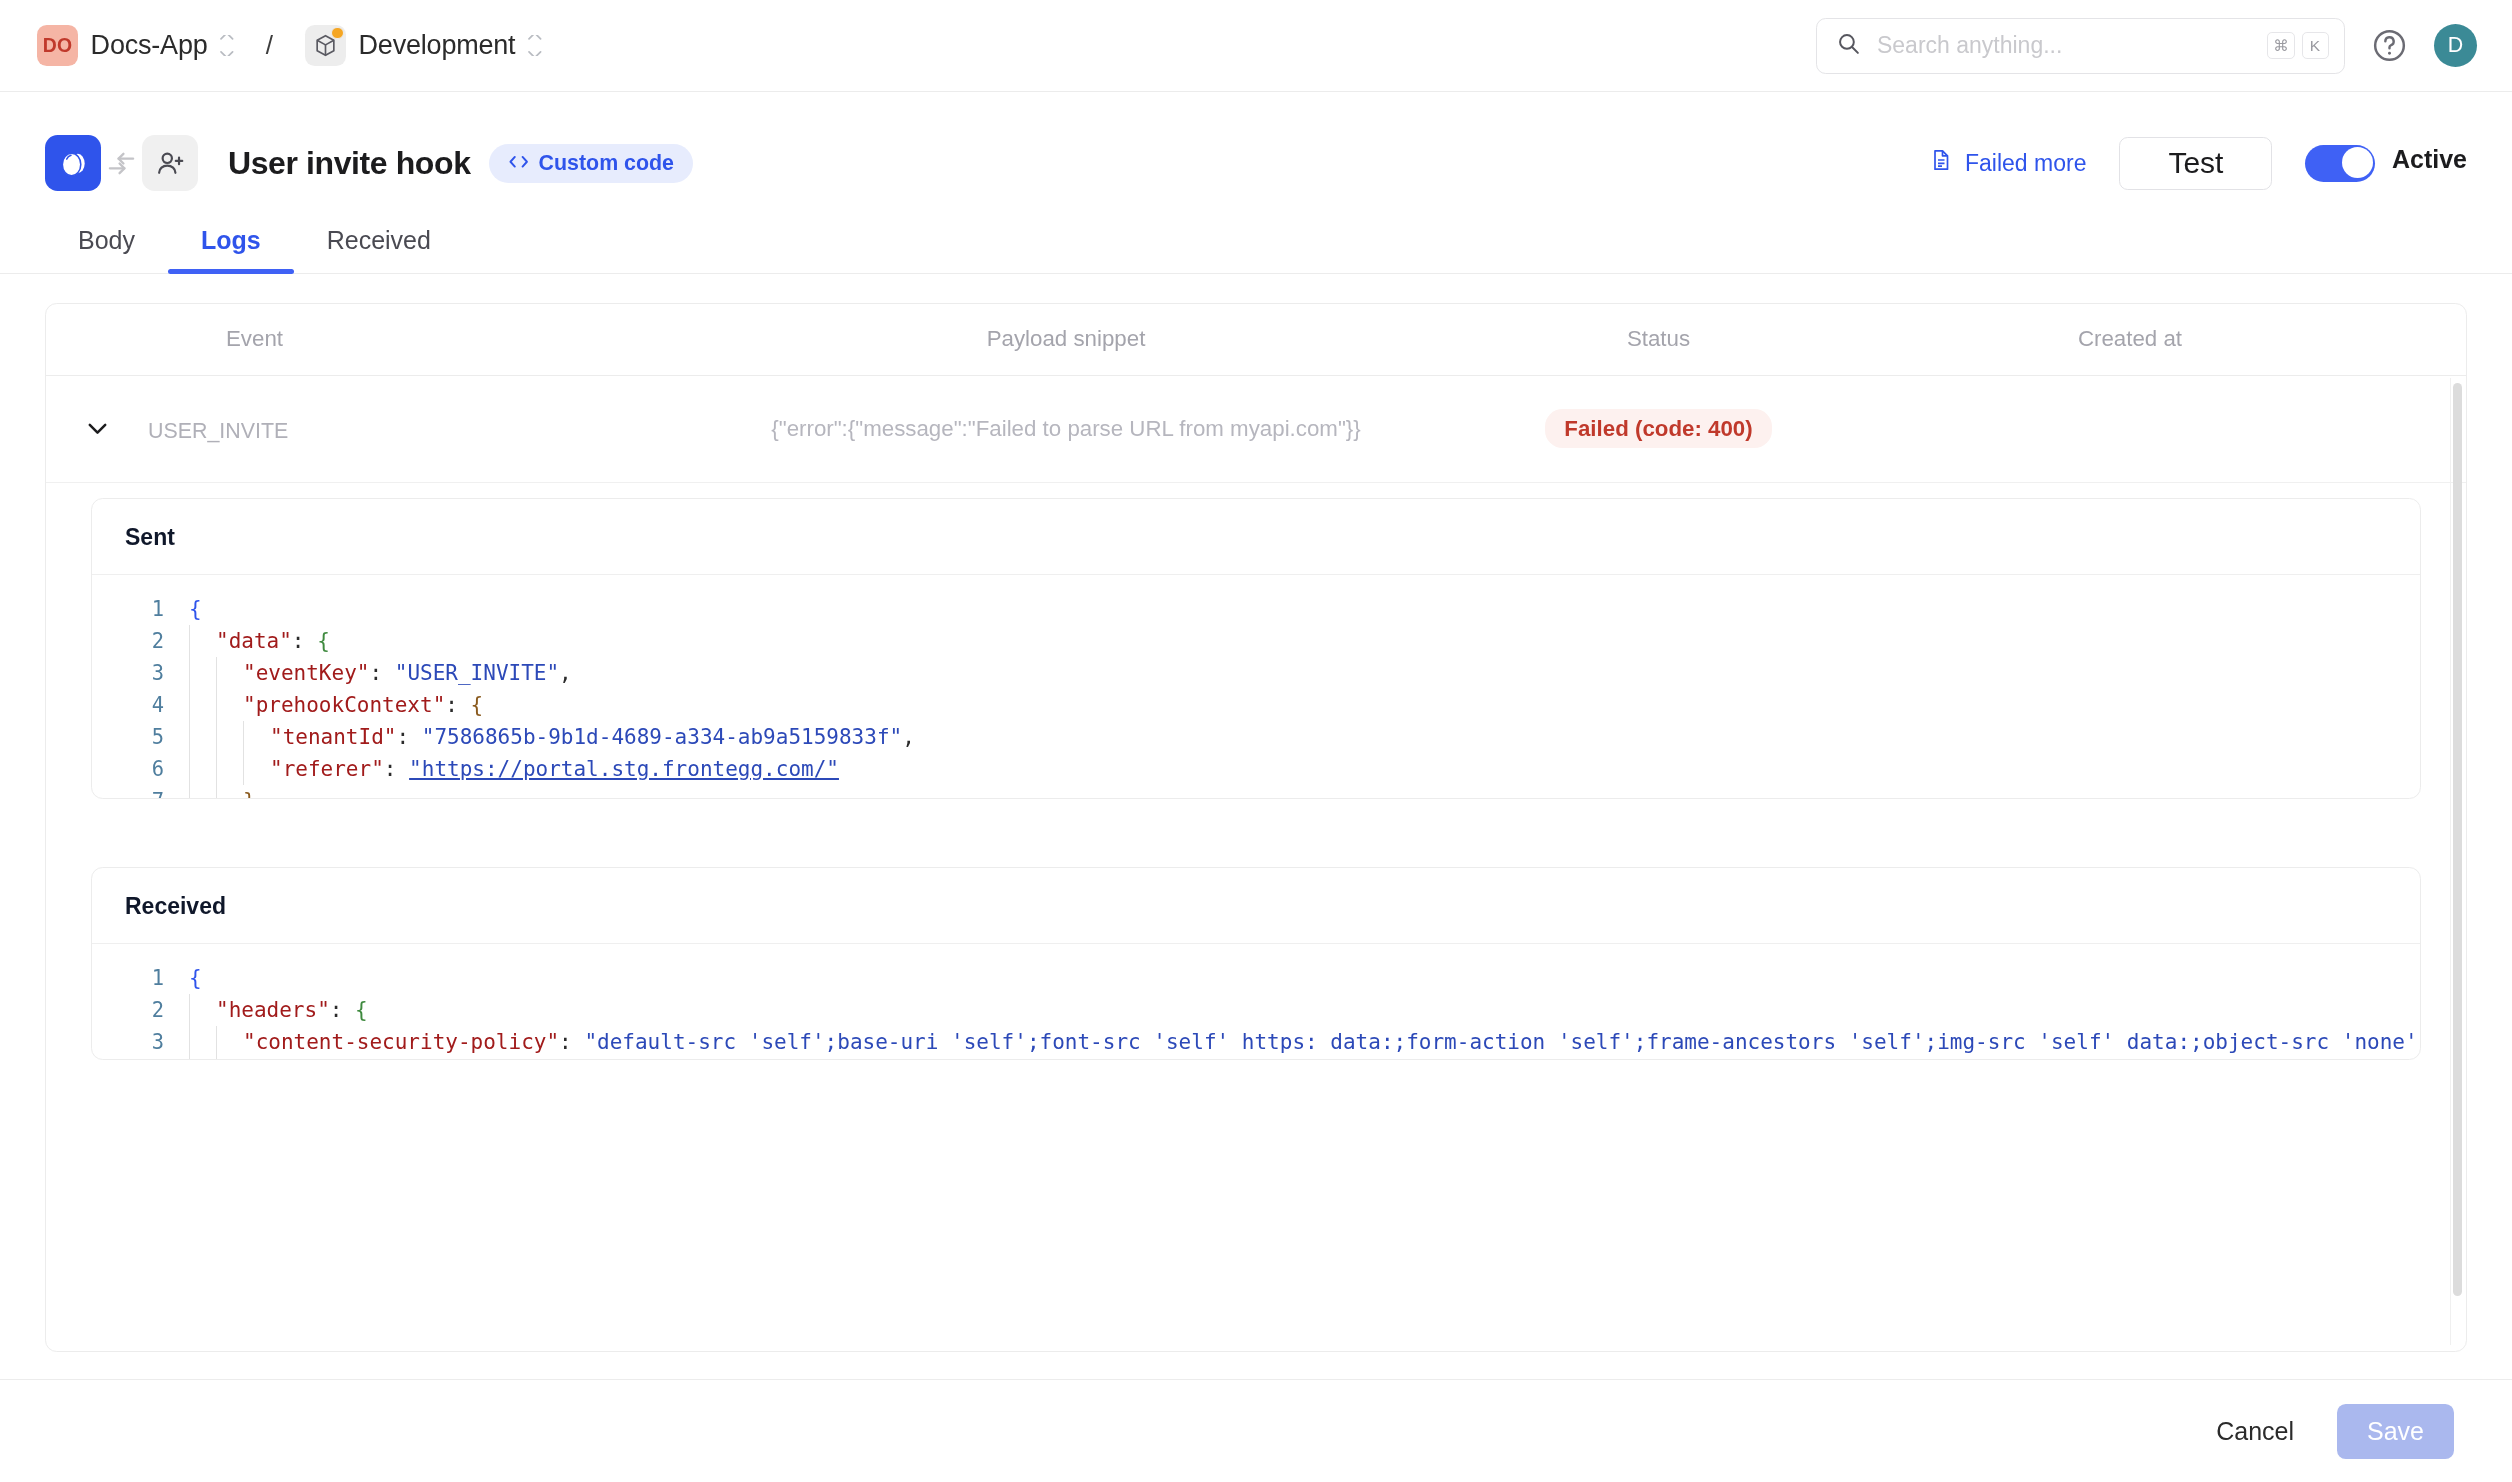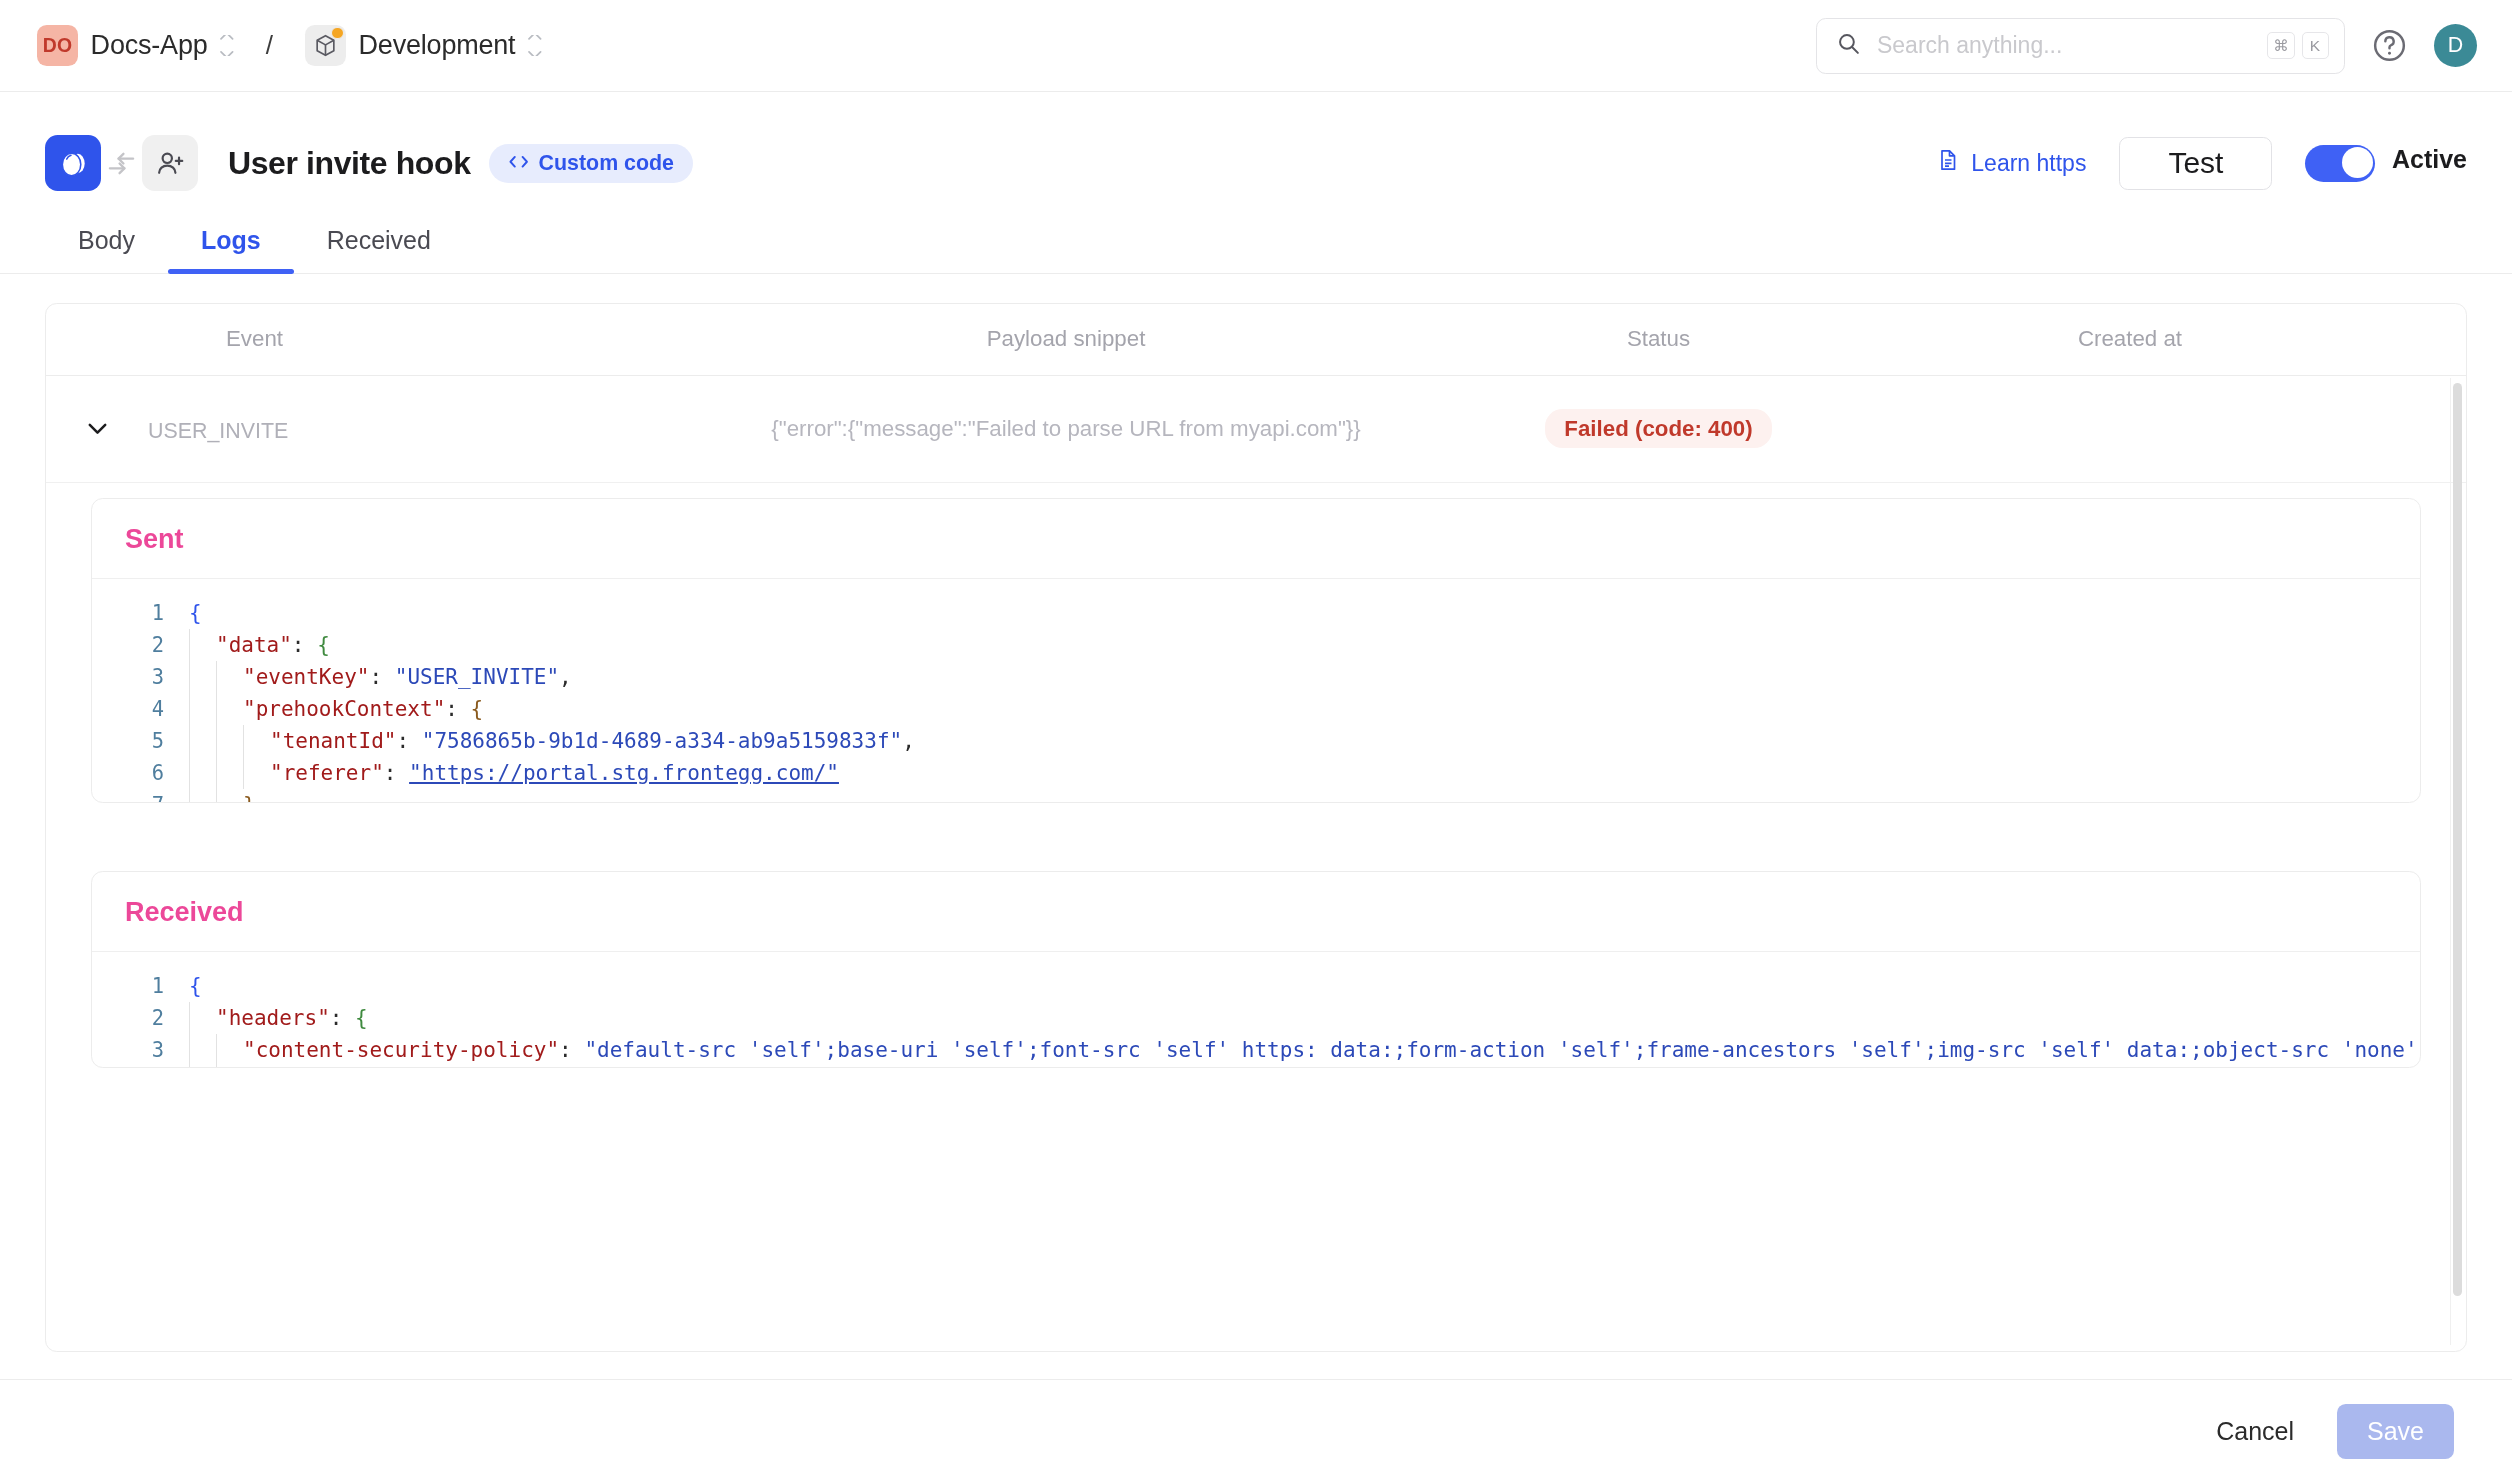--- a/index.html
+++ b/index.html
@@ -152,21 +152,21 @@
     font-size:22.3px; font-weight:600;
   }
   .ca-cell { flex:1; }
 
   
   .panel {
     margin: 15.5px 45px 0 45px;
     border:1px solid #ececec; border-radius: 11.7px; overflow:hidden; background:#fff;
   }
   .panel-title {
-    font-size:27px; font-weight:700; color:#ec4899; padding: 25px 33px 23px 33px;
+    font-size:23px; font-weight:700; color:#0f172a; padding: 25px 33px 23px 33px;
     border-bottom:1px solid #efefef;
   }
   .code {
     font-family: "DejaVu Sans Mono", monospace;
     font-size: 21px; line-height: 32px;
     padding: 17.5px 0 0 0;
     white-space: pre;
     overflow: hidden;
     position: relative;
   }
@@ -313,21 +313,21 @@
 
   <div class="hook-actions">
     <a class="learn-more" href="#">
       <span>
         <svg width="24" height="24" viewBox="0 0 24 24" fill="none" stroke="#2f54eb" stroke-width="1.7" stroke-linejoin="round">
           <path d="M6 2.8h7.5L18.5 7.8V21.2H6Z"></path>
             <path d="M13.5 2.8V7.8H18.5"></path>
           <path d="M9 12h6.5M9 15.3h6.5M9 18.2h4"></path>
         </svg>
       </span>
-      <span>Learn https</span>
+      <span>Failed more</span>
     </a>
     <button class="test-btn">Test</button>
     <div class="toggle-wrap">
       <div class="toggle"></div>
       <span class="toggle-label">Active</span>
     </div>
   </div>
 </div>
 
 <div class="tabs">

